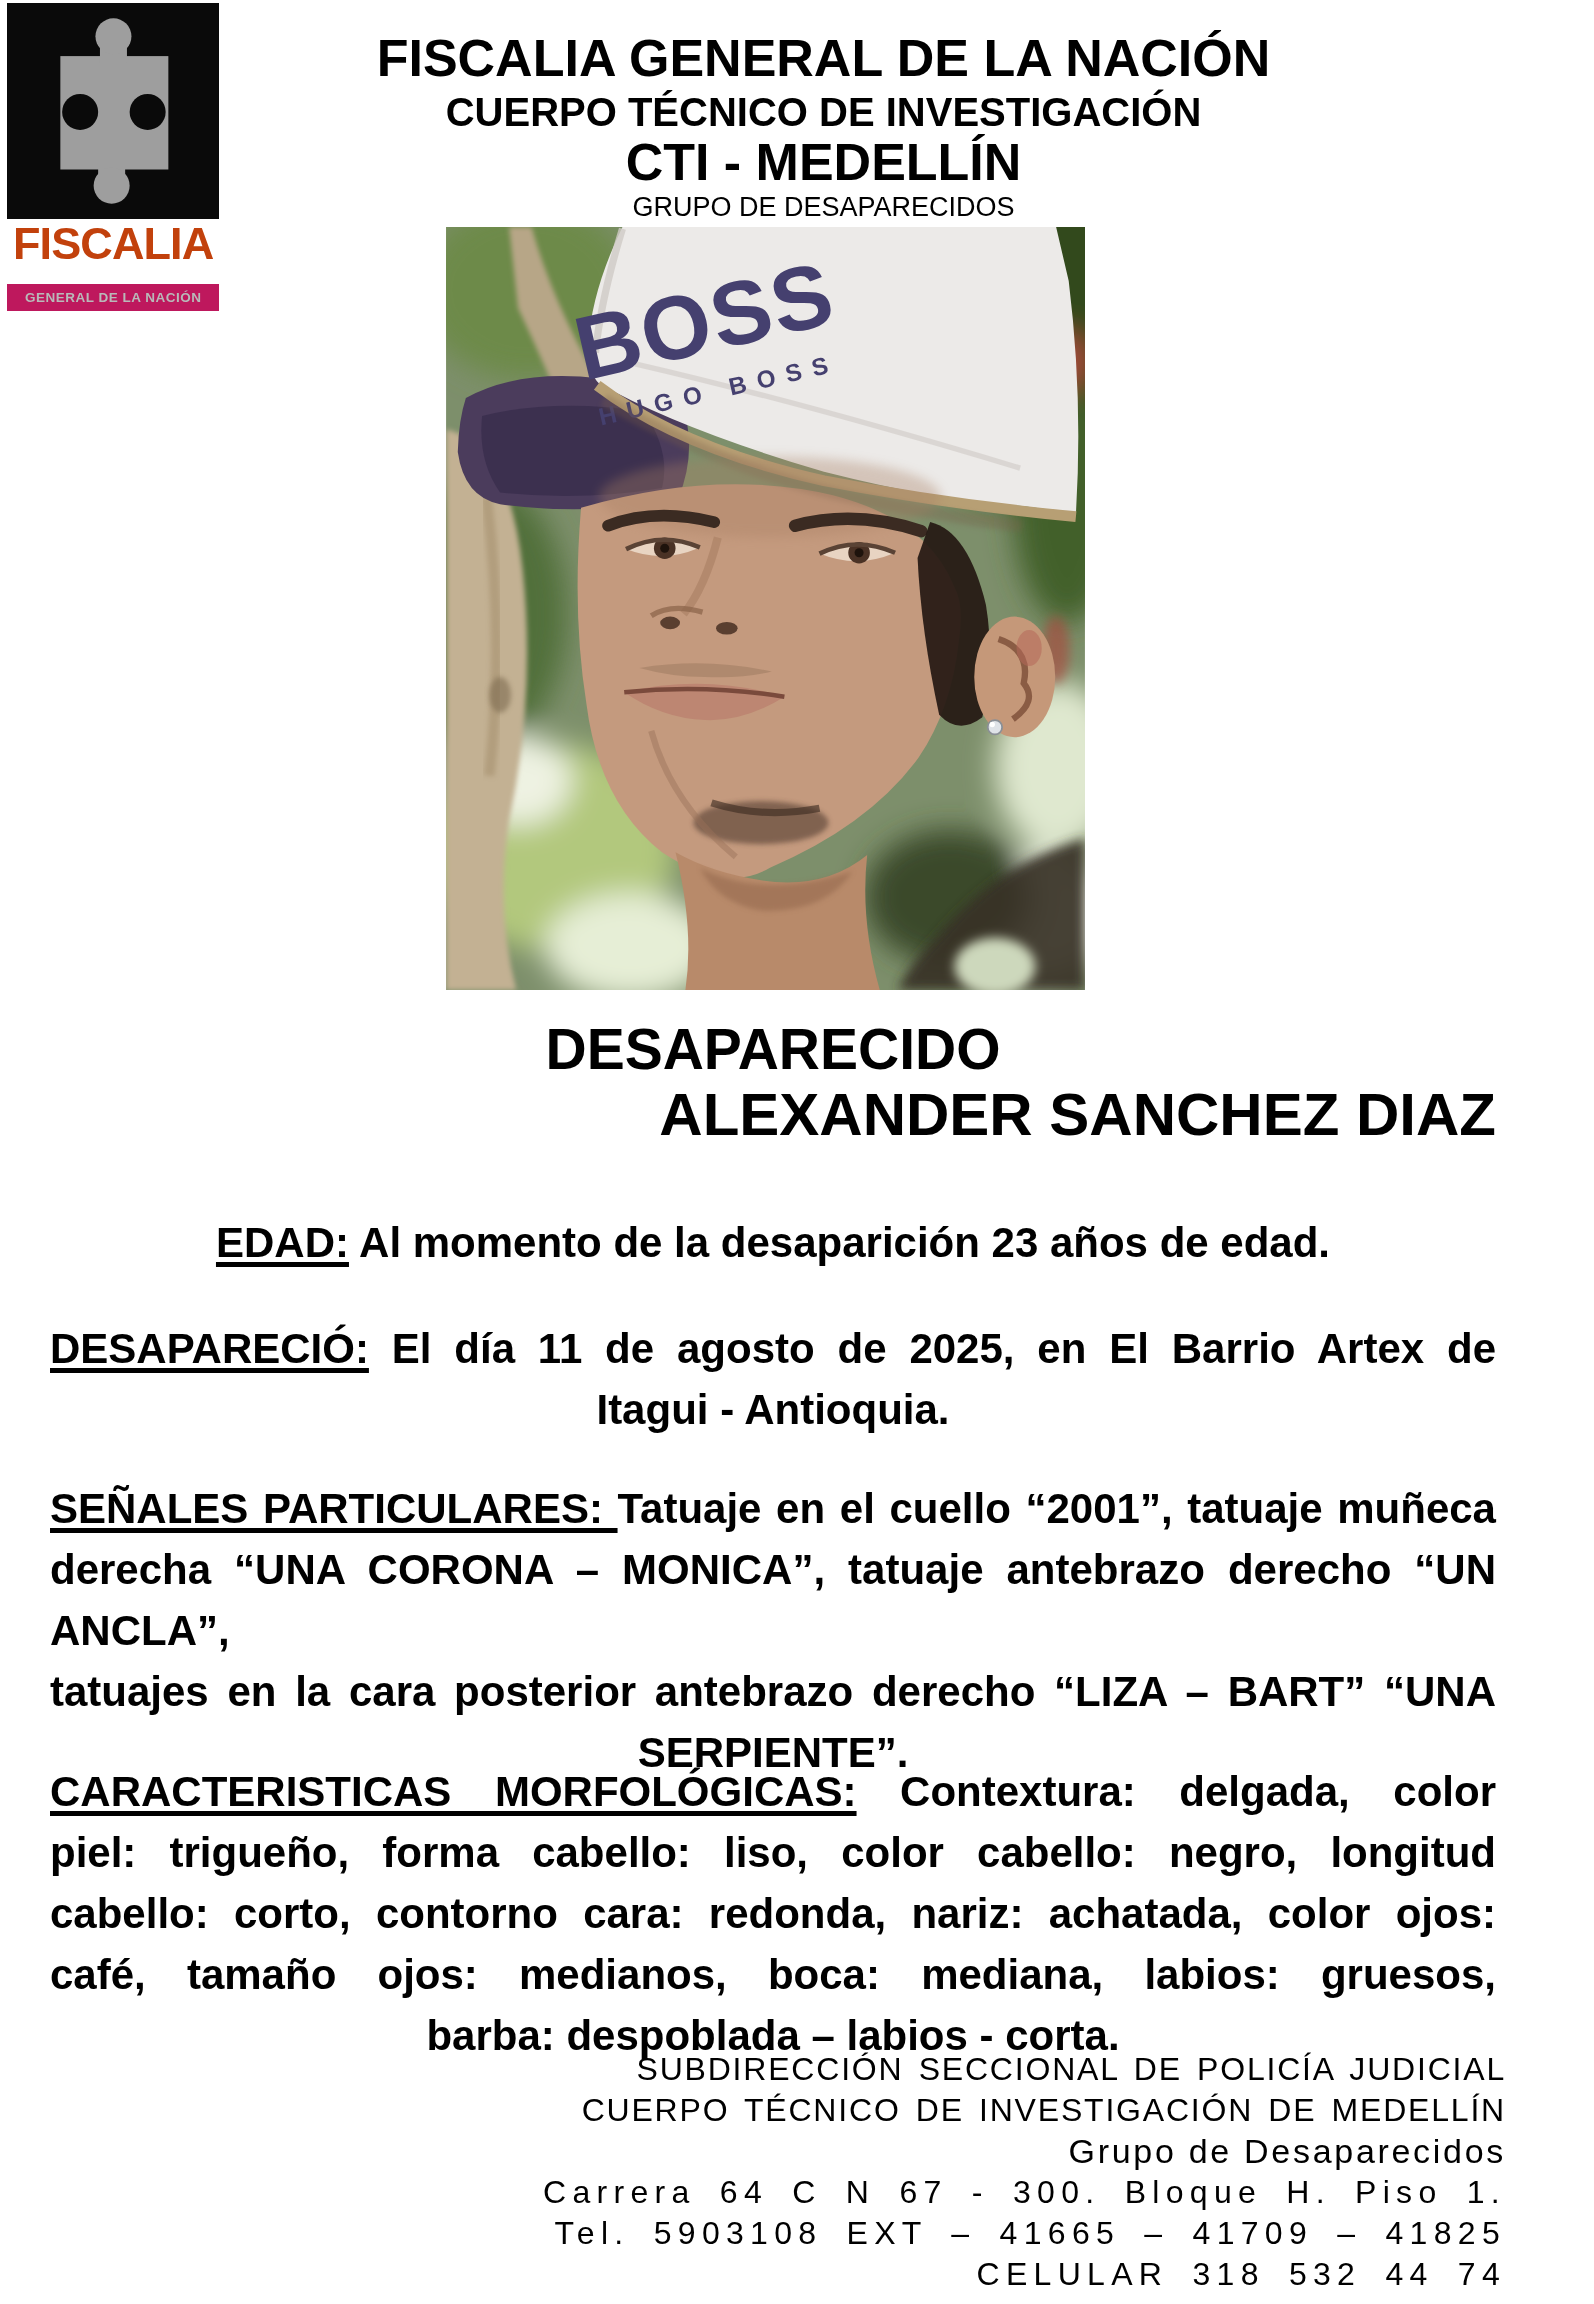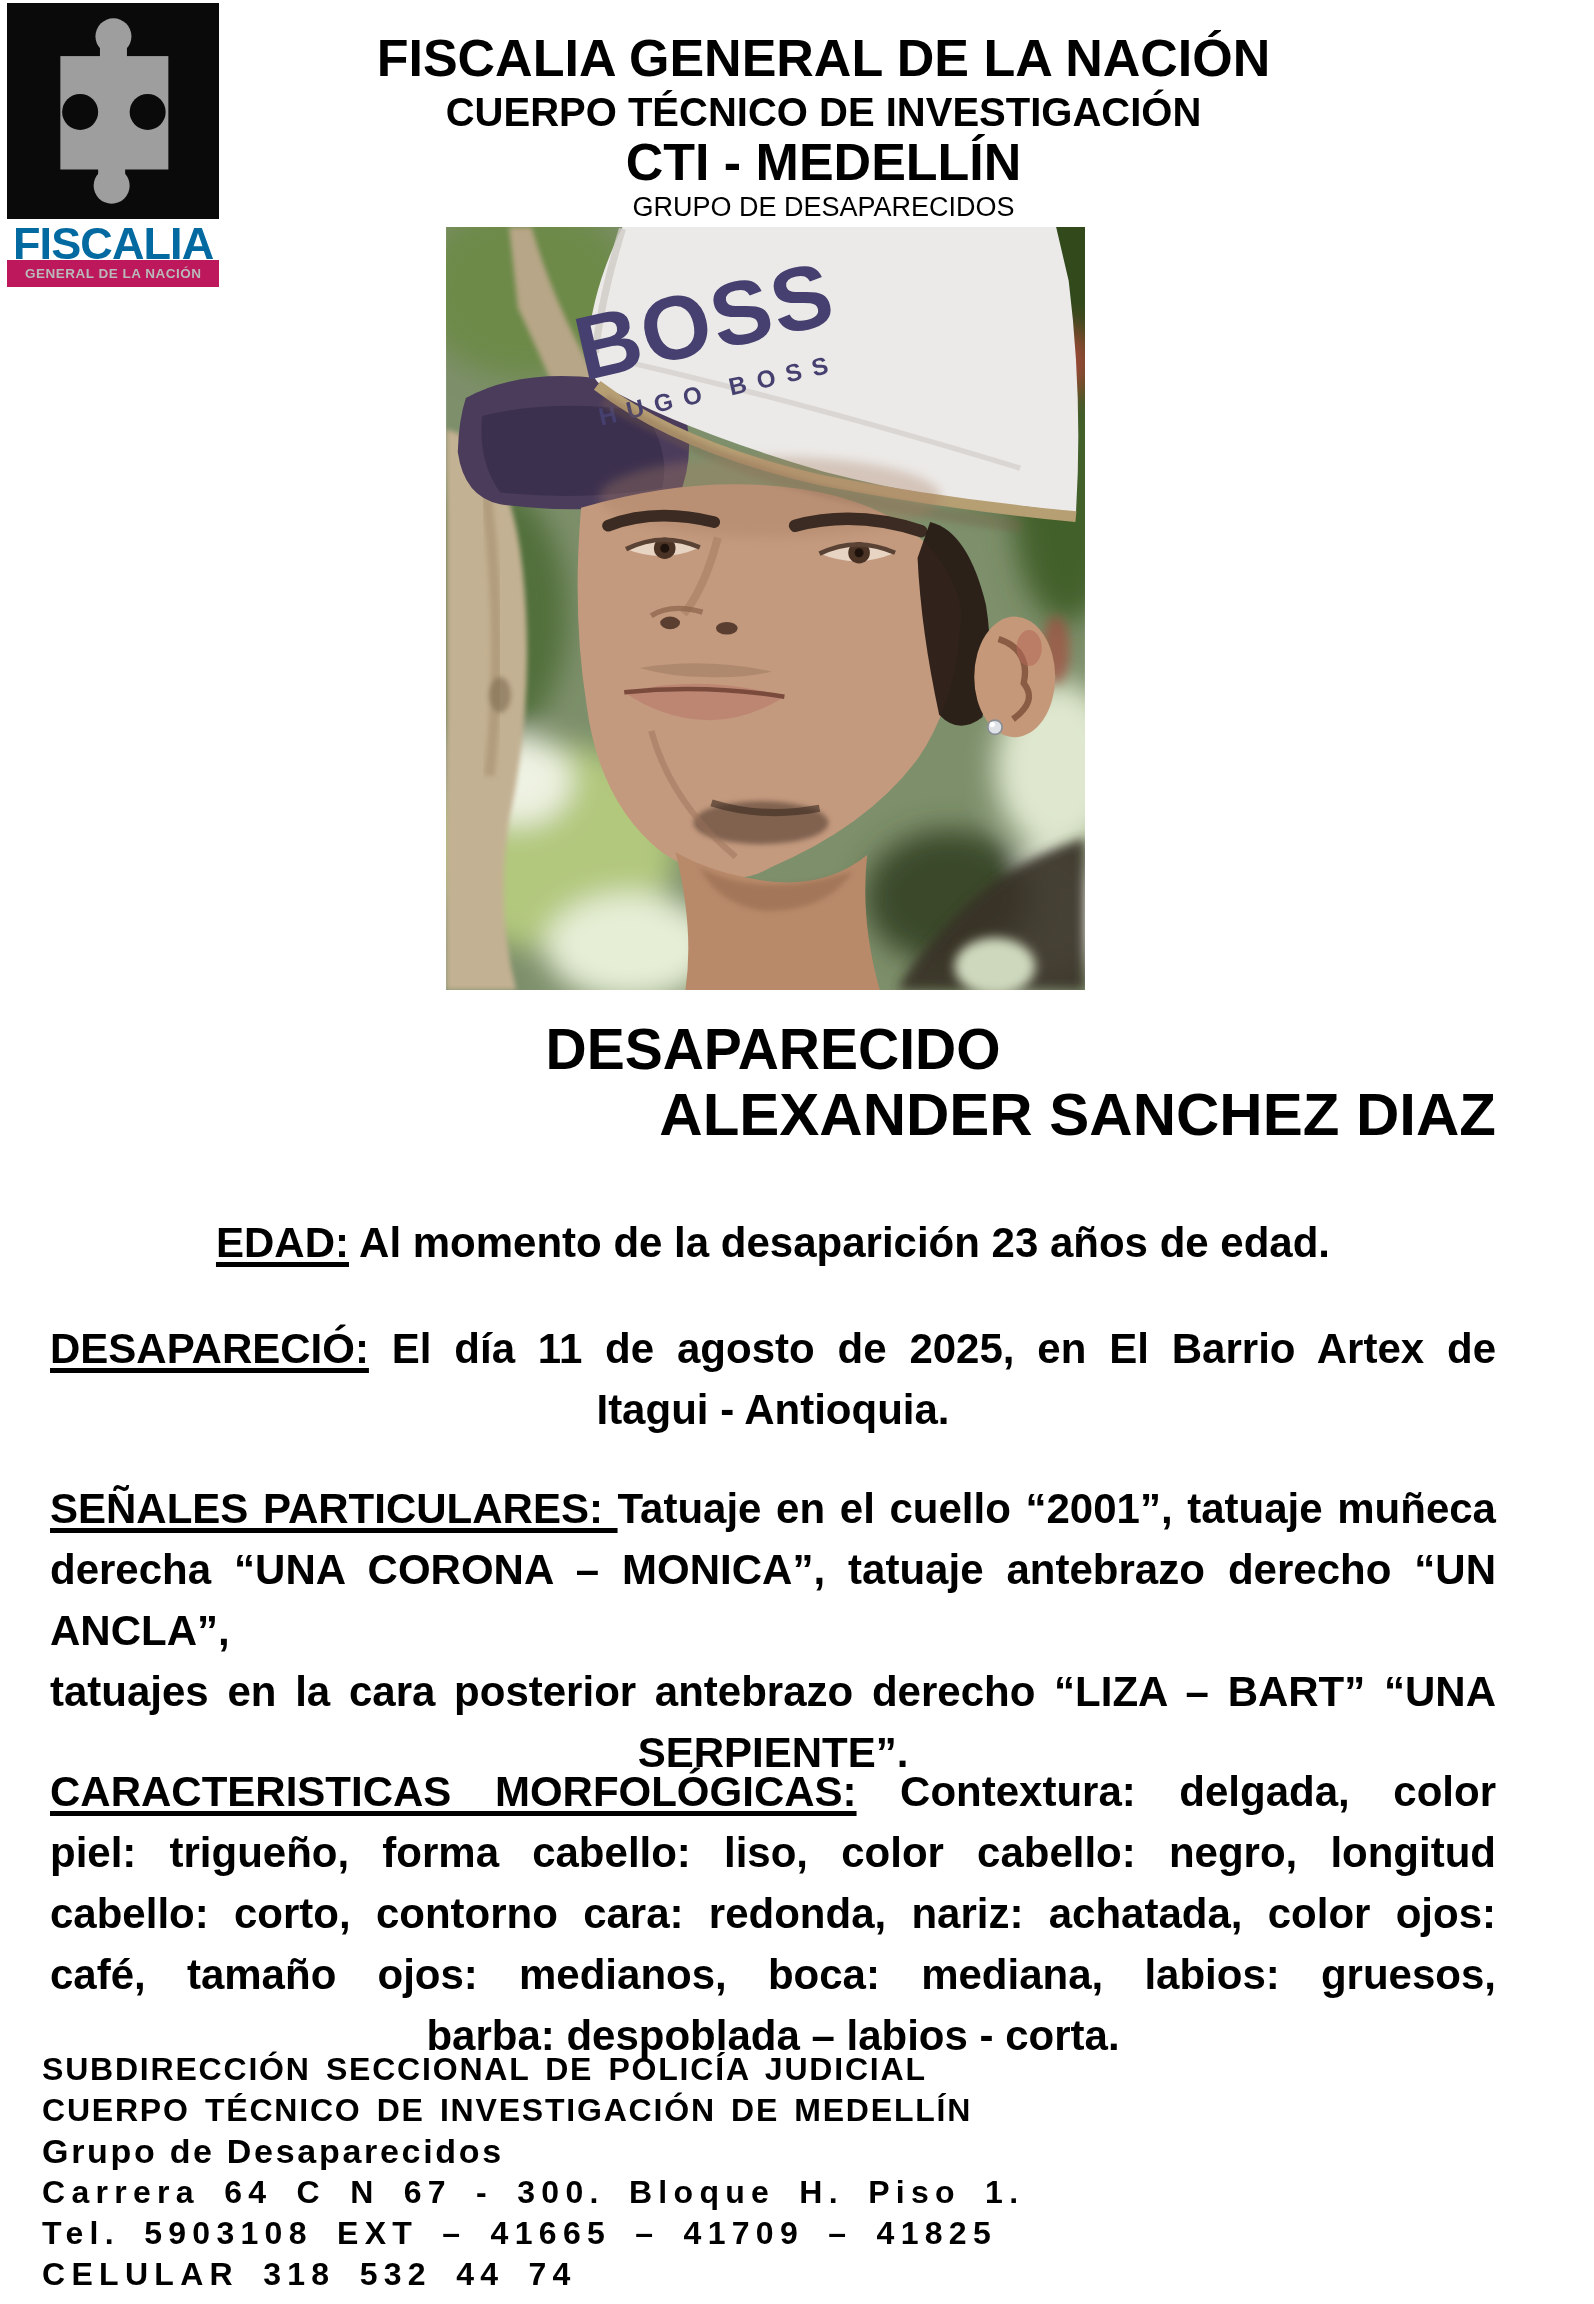--- a/index.html
+++ b/index.html
@@ -10,22 +10,22 @@
     font-family: "Liberation Sans", sans-serif;
     color: #000;
     overflow: hidden;
   }
   .abs { position: absolute; }
 
   
   #logo { left: 7.2px; top: 2.7px; width: 212px; }
   .logo-box { width: 212px; height: 216px; background: #0a0a0a; }
   .logo-name {
-    width: 212px; height: 41px; line-height: 50px;
-    font-size: 45px; font-weight: bold; color: #0369a1;
+    width: 212px; height: 65px; line-height: 50px;
+    font-size: 45px; font-weight: bold; color: #c2410c;
     text-align: center; letter-spacing: -0.9px;
   }
   .logo-bar {
     width: 212px; height: 27px; line-height: 28px;
     background: #be185d; color: #b9b9b9;
     font-size: 13.5px; font-weight: bold; text-align: center; letter-spacing: 0.5px;
     white-space: nowrap;
   }
 
   
@@ -49,21 +49,21 @@
   .para { left: 50px; width: 1446px; font-size: 42px; font-weight: bold; }
   .line { line-height: 61px; white-space: nowrap; text-align: center; }
   .jl   { white-space: normal; text-align: justify; text-align-last: justify; }
   .u    { text-decoration: underline; text-decoration-thickness: 5.4px; text-underline-offset: 4.5px; }
   #p-edad   { top: 1212px; }
   #p-desap  { top: 1318px; }
   #p-senal  { top: 1478px; }
   #p-carac  { top: 1761px; }
 
   
-  #footer { left: 42px; top: 2049px; width: 1446px; text-align: left; font-weight: bold; }
+  #footer { left: 60px; top: 2049px; width: 1446px; text-align: right; font-weight: normal; }
   .f-line { font-size: 32px; line-height: 41px; white-space: nowrap; }
   .sp1 { letter-spacing: 1.8px;  word-spacing: 4.5px; }
   .fg  { font-size: 34px; letter-spacing: 2.7px; }
   .sp2 { letter-spacing: 6.3px;  word-spacing: 9px; }
 </style>
 </head>
 <body>
 
 <div id="logo" class="abs">
   <div class="logo-box">

